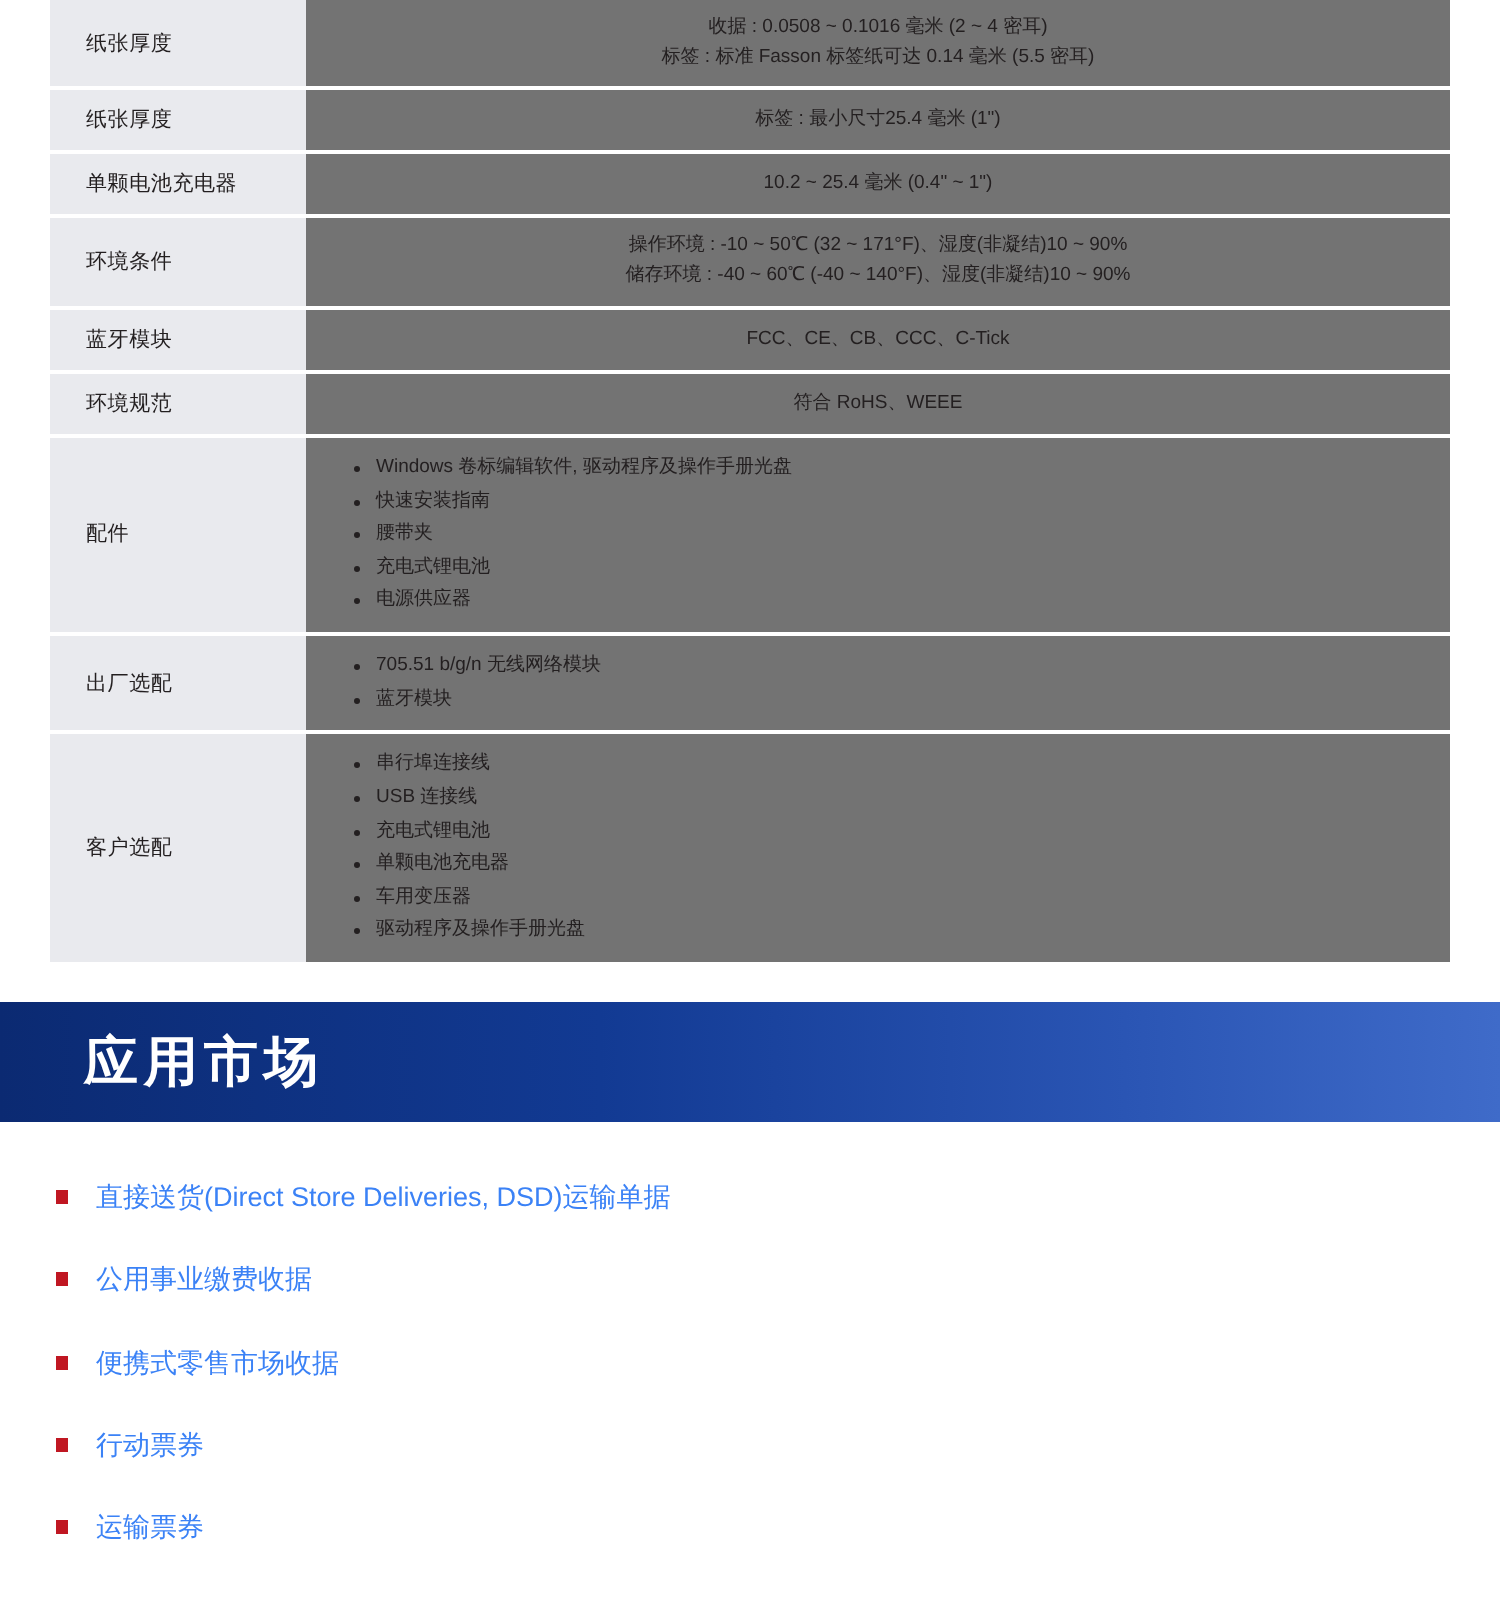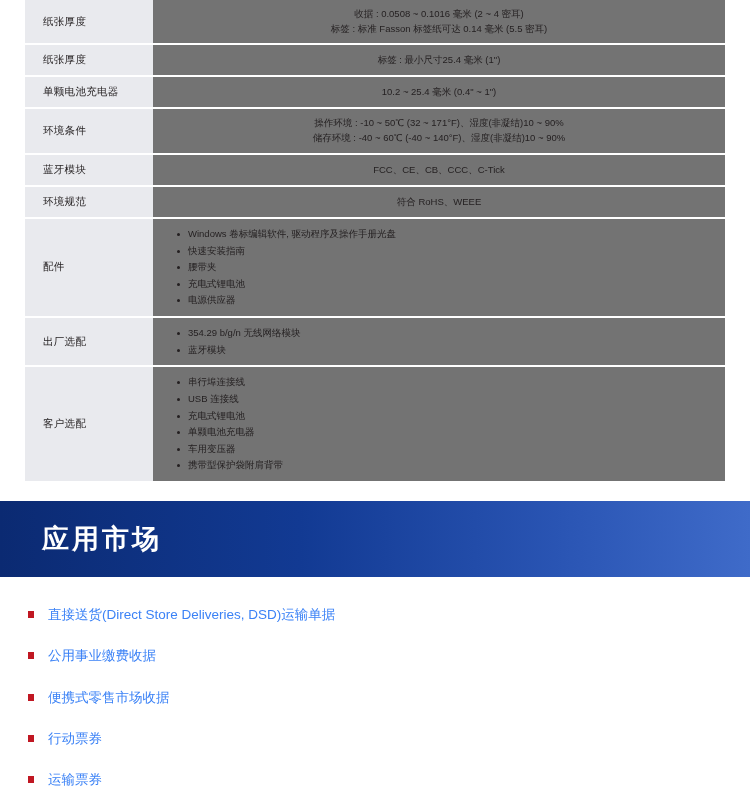--- a/index.html
+++ b/index.html
@@ -73,21 +73,21 @@
     top: 7px;
     width: 3px; height: 3px;
     background: #231f20;
     border-radius: 50%;
   }
 
   
   .banner {
     margin-top: 18px;
     width: 750px;
-    height: 76px;
+    height: 60px;
     background: linear-gradient(to right, #0b2a72 0%, #123a93 40%, #2a55b4 75%, #3f6bc9 100%);
     display: flex;
     align-items: center;
   }
   .banner-title {
     color: #ffffff;
     font-size: 27px;
     font-weight: bold;
     letter-spacing: 3px;
     padding-left: 42px;
@@ -174,35 +174,35 @@
               <li>腰带夹</li>
               <li>充电式锂电池</li>
               <li>电源供应器</li>
             </ul>
           </td>
         </tr>
         <tr>
           <td class="label">出厂选配</td>
           <td class="value">
             <ul class="bullets">
-              <li>354.29 b/g/n 无线网络模块</li>
+              <li>705.51 b/g/n 无线网络模块</li>
               <li>蓝牙模块</li>
             </ul>
           </td>
         </tr>
         <tr>
           <td class="label">客户选配</td>
           <td class="value">
             <ul class="bullets">
               <li>串行埠连接线</li>
               <li>USB 连接线</li>
               <li>充电式锂电池</li>
               <li>单颗电池充电器</li>
               <li>车用变压器</li>
-              <li>携带型保护袋附肩背带</li>
+              <li>驱动程序及操作手册光盘</li>
             </ul>
           </td>
         </tr>
       </tbody>
   </table>
 
   <div class="banner">
     <div class="banner-title">应用市场</div>
   </div>
 

